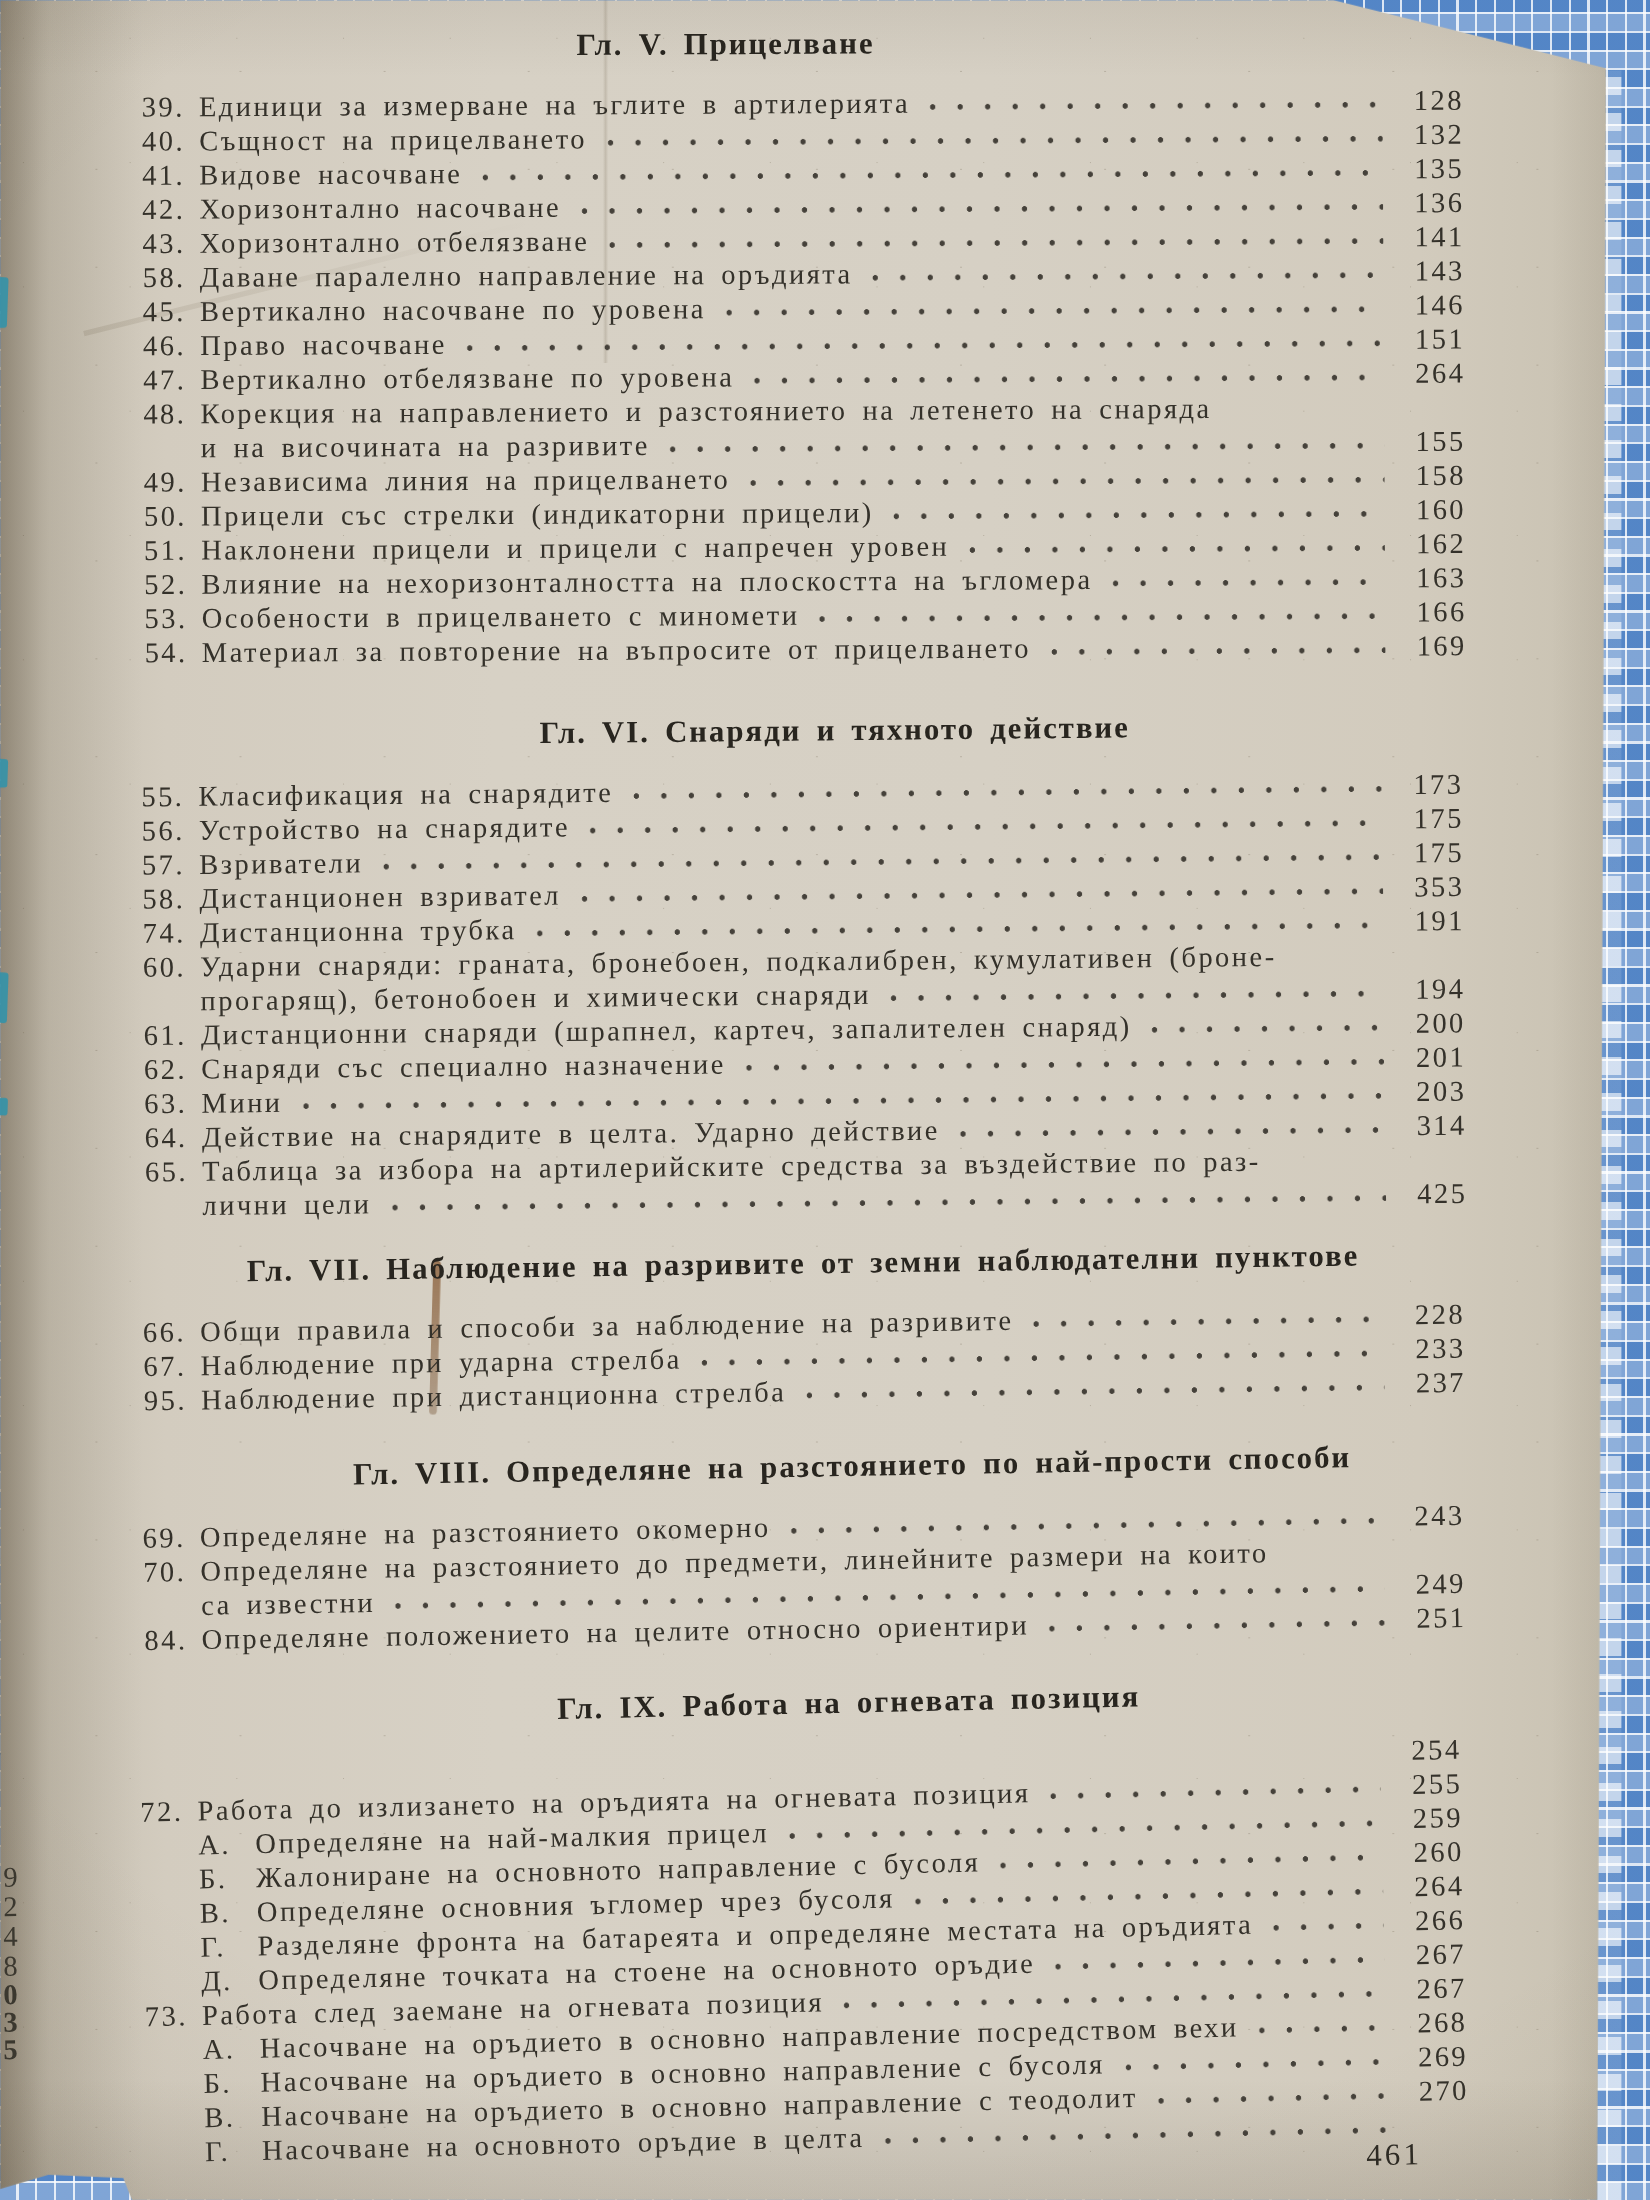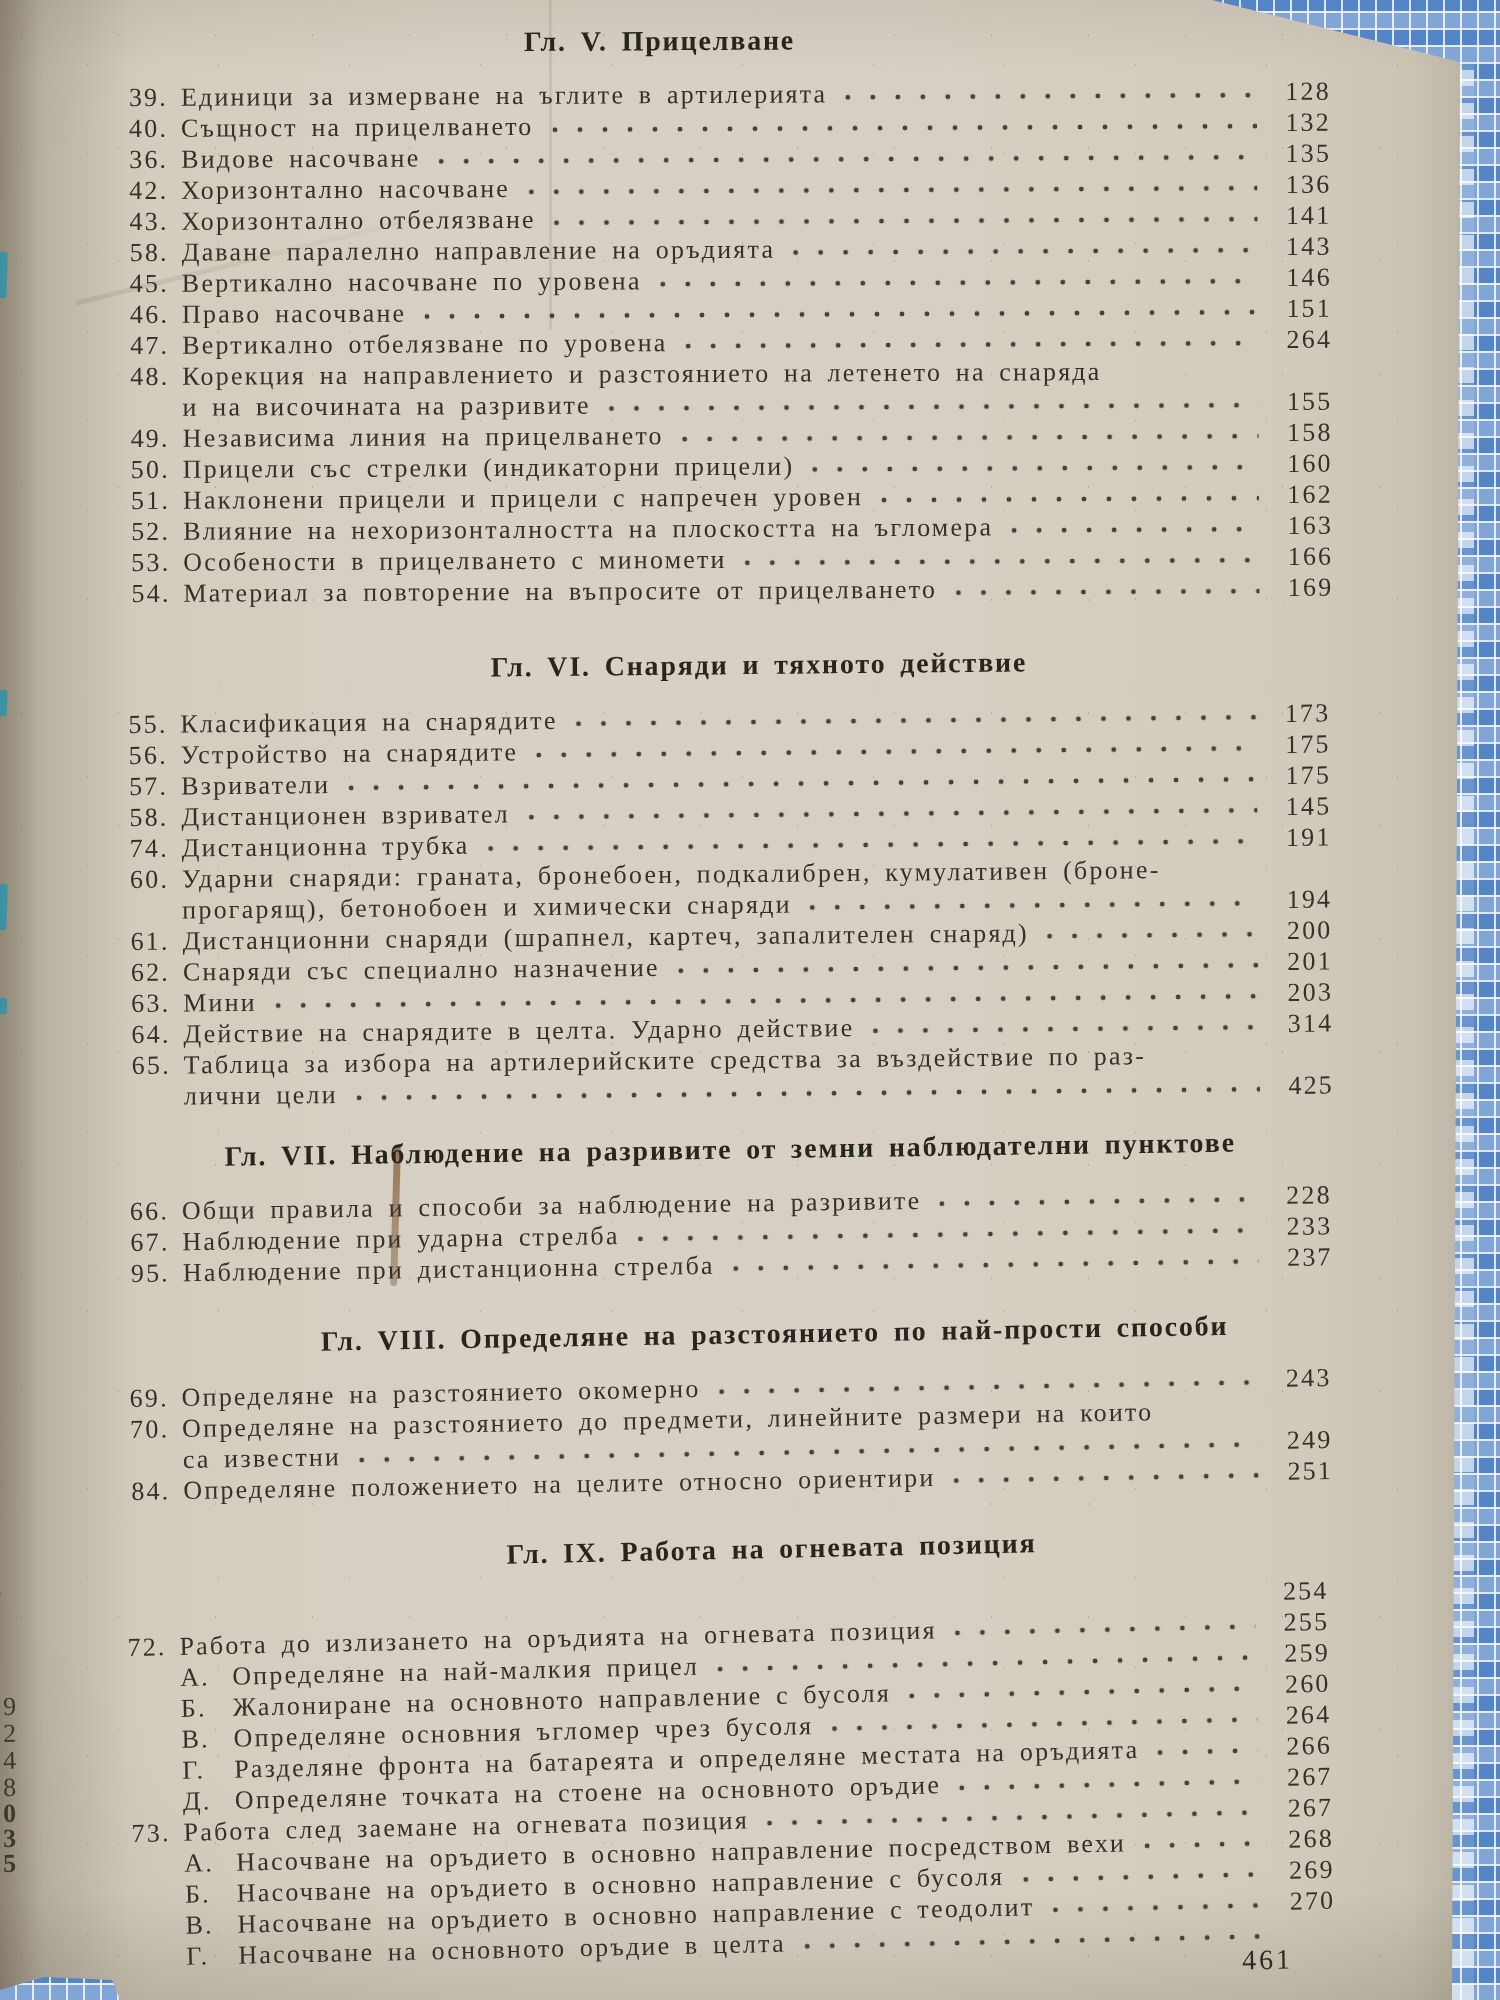--- a/index.html
+++ b/index.html
@@ -144,21 +144,21 @@
     <span class="leader"></span>
     <span class="pg">128</span>
   </div>
             <div class="row">
     <span class="num">40.</span>
     <span class="txt">Същност на прицелването</span>
     <span class="leader"></span>
     <span class="pg">132</span>
   </div>
             <div class="row">
-    <span class="num">36.</span>
+    <span class="num">41.</span>
     <span class="txt">Видове насочване</span>
     <span class="leader"></span>
     <span class="pg">135</span>
   </div>
             <div class="row">
     <span class="num">42.</span>
     <span class="txt">Хоризонтално насочване</span>
     <span class="leader"></span>
     <span class="pg">136</span>
   </div>
@@ -260,21 +260,21 @@
             <div class="row">
     <span class="num">57.</span>
     <span class="txt">Взриватели</span>
     <span class="leader"></span>
     <span class="pg">175</span>
   </div>
             <div class="row">
     <span class="num">58.</span>
     <span class="txt">Дистанционен взривател</span>
     <span class="leader"></span>
-    <span class="pg">145</span>
+    <span class="pg">353</span>
   </div>
             <div class="row">
     <span class="num">74.</span>
     <span class="txt">Дистанционна трубка</span>
     <span class="leader"></span>
     <span class="pg">191</span>
   </div>
             <div class="row wrap1">
     <span class="num">60.</span>
     <span class="txt">Ударни снаряди: граната, бронебоен, подкалибрен, кумулативен (броне-</span>

